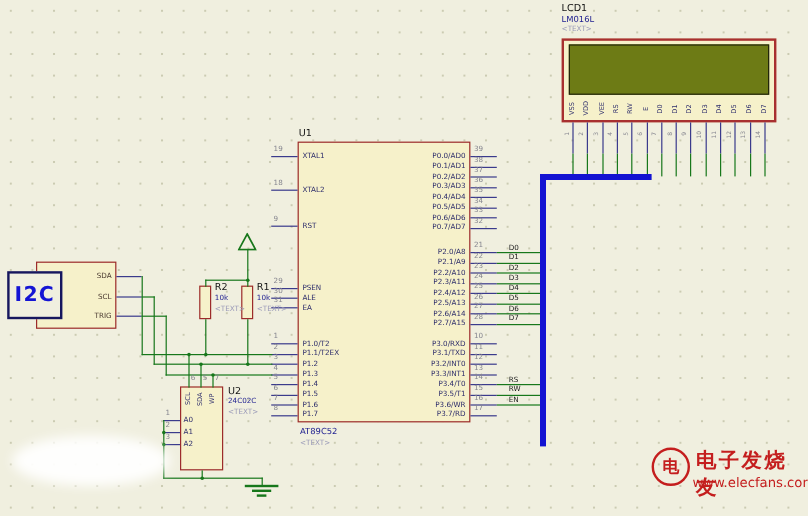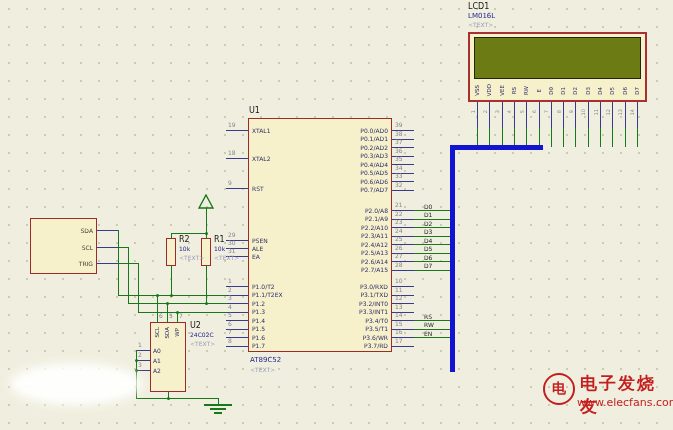--- a/index.html
+++ b/index.html
@@ -54,20 +54,23 @@
   <div class="ph" style="left:468px;top:21px;">&lt;TEXT&gt;</div>
   <div class="body-box" style="left:468px;top:32px;width:179px;height:70px;border-width:2px;border-color:#a83030;"></div>
   <div class="lcd-screen" style="left:474px;top:37px;width:167px;height:42px;"></div>
 
   <div class="ref" style="left:249px;top:106px;">U1</div>
   <div class="body-box" style="left:248px;top:118px;width:144px;height:234px;"></div>
   <div class="val" style="left:250px;top:356px;">AT89C52</div>
   <div class="ph" style="left:250px;top:366px;">&lt;TEXT&gt;</div>
 
   <div class="body-box" style="left:30px;top:218px;width:67px;height:56px;"></div>
+  <div class="i2c-box" style="left:6px;top:226px;width:46px;height:40px;">
+    <span>I2C</span>
+  </div>
   <div class="pin-name mod" style="left:55px;top:227px;width:38px;text-align:right;">SDA</div>
   <div class="pin-name mod" style="left:55px;top:244px;width:38px;text-align:right;">SCL</div>
   <div class="pin-name mod" style="left:55px;top:260px;width:38px;text-align:right;">TRIG</div>
   <div class="stub h" style="left:97px;top:230px;width:21px;"></div>
   <div class="stub h" style="left:97px;top:247px;width:21px;"></div>
   <div class="stub h" style="left:97px;top:263px;width:21px;"></div>
 
   <div class="body-box" style="left:166px;top:238px;width:10px;height:28px;"></div>
   <div class="ref" style="left:179px;top:235px;">R2</div>
   <div class="val small" style="left:179px;top:245px;">10k</div>

